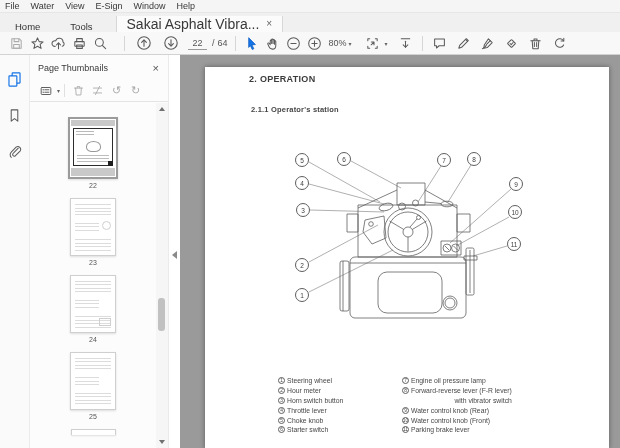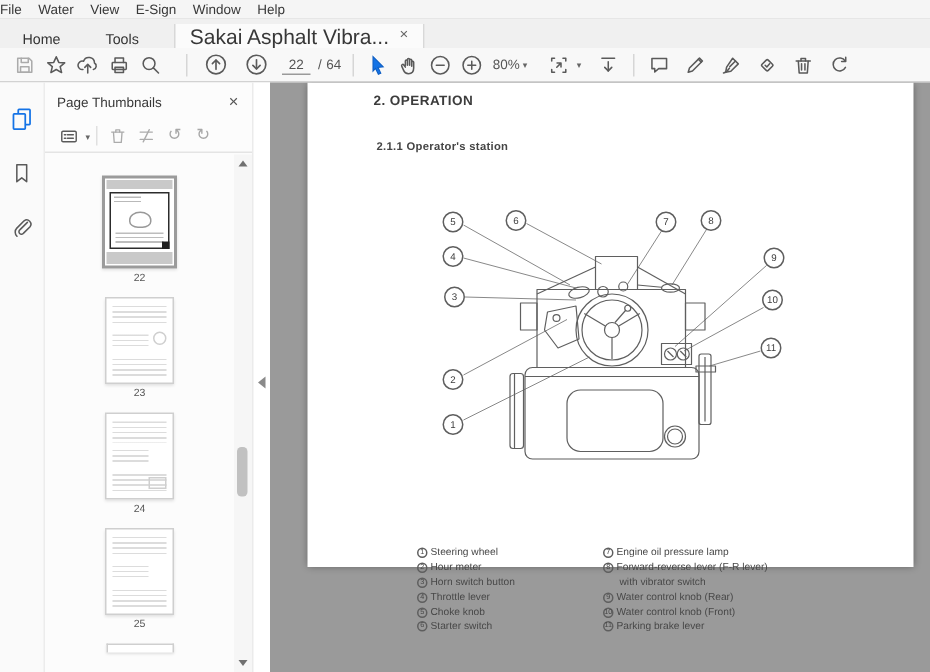--- a/index.html
+++ b/index.html
@@ -1,20 +1,20 @@
 <!DOCTYPE html>
 <html><head>
 <meta charset="utf-8">
 <style>
   * { margin:0; padding:0; box-sizing:border-box; }
   html,body { width:620px; height:448px; overflow:hidden; font-family:"Liberation Sans", sans-serif; background:#fff; }
   .app { position:relative; width:620px; height:448px; display:flex; flex-direction:column; }
 
   
-  .menubar { height:13px; background:#f5f5f5; border-bottom:1px solid #e6e6e6; display:flex; align-items:center; }
+  .menubar { height:13px; background:#f5f5f5; border-bottom:1px solid #e6e6e6; display:flex; align-items:center; padding-left:5px; }
   .menu-item { font-size:9px; color:#383838; margin-right:11px; cursor:default; }
 
   
   .tabbar { height:19px; background:#f0f0f0; display:flex; align-items:flex-end; }
   .tab { font-size:9.5px; color:#333; display:flex; align-items:center; padding:0 15px; }
   .doc-tab { background:#fbfbfb; border-left:1px solid #d8d8d8; border-right:1px solid #d8d8d8; display:flex; align-items:center; gap:7px; padding:0 10px; margin-left:8px; }
   .doc-tab .tab-label { font-size:14px; color:#383838; }
   .doc-tab .tab-close { font-size:10px; color:#666; line-height:1; }
   .tab-filler { flex:1; background:#e8e8e8; }
 
@@ -22,21 +22,21 @@
   .toolbar { height:23px; background:#f8f8f8; border-bottom:1px solid #d2d2d2; display:flex; align-items:center; padding-left:6px; }
   .tbtn { width:21px; height:19px; display:flex; align-items:center; justify-content:center; flex:0 0 auto; }
   .tbtn svg { display:block; }
   .sep { width:1px; height:15px; background:#d6d6d6; flex:0 0 auto; }
   .page-ind { display:flex; align-items:center; font-size:9px; color:#555; flex:0 0 auto; }
   .page-input { width:19px; height:13px; border:none; border-bottom:1px solid #9a9a9a; background:transparent; font-size:9px; color:#555; text-align:center; font-family:"Liberation Sans",sans-serif; }
   .zoom-ind { display:flex; align-items:center; font-size:9px; color:#555; flex:0 0 auto; }
   .caret { font-size:6px; color:#666; margin-left:2px; }
 
   
-  .main { flex:1; display:flex; min-height:0; }
+  .main { flex:1; display:flex; min-height:0;text-align:right; }
 
   .rail { width:30px; background:#fafafa; border-right:1px solid #ececec; display:flex; flex-direction:column; align-items:center; padding-top:14px; gap:16px; }
   .rail .tbtn { width:20px; height:20px; }
 
   .panel { width:138px; background:#fcfcfc; position:relative; }
   .panel-header { height:25px; display:flex; align-items:center; justify-content:space-between; padding:0 9px 0 8px; }
   .panel-title { font-size:9px; color:#383838; }
   .panel-close { font-size:11px; color:#555; }
   .panel-tools { height:22px; display:flex; align-items:center; padding-left:6px; border-bottom:1px solid #e4e4e4; }
   .panel-tools .tbtn { width:19px; height:17px; }
@@ -75,21 +75,21 @@
   .pscroll .arrow { position:absolute; left:3px; width:0; height:0; border-left:3.5px solid transparent; border-right:3.5px solid transparent; }
   .pscroll .arrow.up { top:4px; border-bottom:4px solid #707070; }
   .pscroll .arrow.down { bottom:4px; border-top:4px solid #707070; }
   .pscroll .pthumb { position:absolute; left:2px; width:7px; top:195px; height:33px; background:#c1c1c1; border-radius:3px; }
 
   .resizer { width:12px; background:#ffffff; border-left:1px solid #ebebeb; position:relative; }
   .collapse-tri { position:absolute; top:196px; left:3px; width:0; height:0; border-top:4px solid transparent; border-bottom:4px solid transparent; border-right:5px solid #8a8a8a; }
 
   
   .docpane { flex:1; background:#9a9a9a; position:relative; overflow:hidden; }
-  .page { position:absolute; left:25px; top:0; width:404px; height:323px; background:#fff; box-shadow:0 0 5px rgba(0,0,0,.4); }
+  .page { position:absolute; left:25px; top:12px; width:404px; height:382px; background:#fff; box-shadow:0 0 5px rgba(0,0,0,.4); }
 
   .h1 { position:absolute; left:44px; top:7px;  font-size:9px;   font-weight:bold; color:#3c3c3c; letter-spacing:.3px; }
   .h2 { position:absolute; left:46px; top:26px; font-size:8.5px; font-weight:bold; color:#3c3c3c; letter-spacing:.2px; }
   .h3 { position:absolute; left:46px; top:38px; font-size:7.5px; font-weight:bold; color:#454545; letter-spacing:.2px; }
 
   .figure { position:absolute; left:75px; top:73px; width:250px; height:232px; }
   .figure svg { position:absolute; left:0; top:0; }
   .callout { position:absolute; width:14px; height:14px; border:1px solid #5e5e5e; border-radius:50%; background:#fff;
              font-size:6.5px; color:#3c3c3c; display:flex; align-items:center; justify-content:center; }
 

